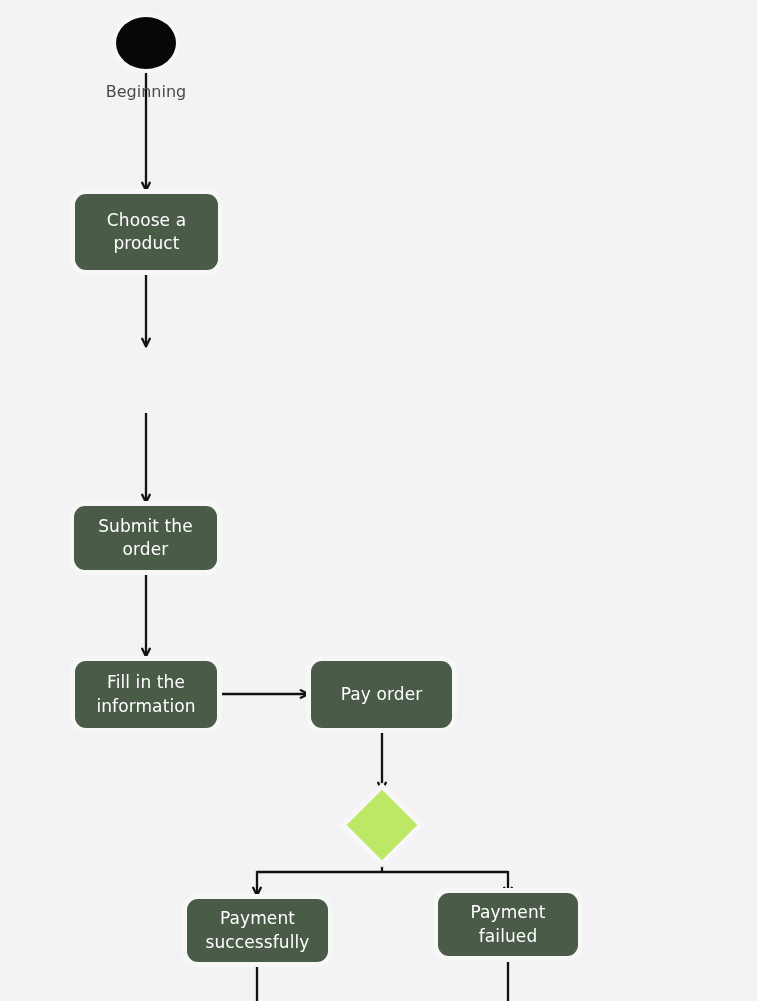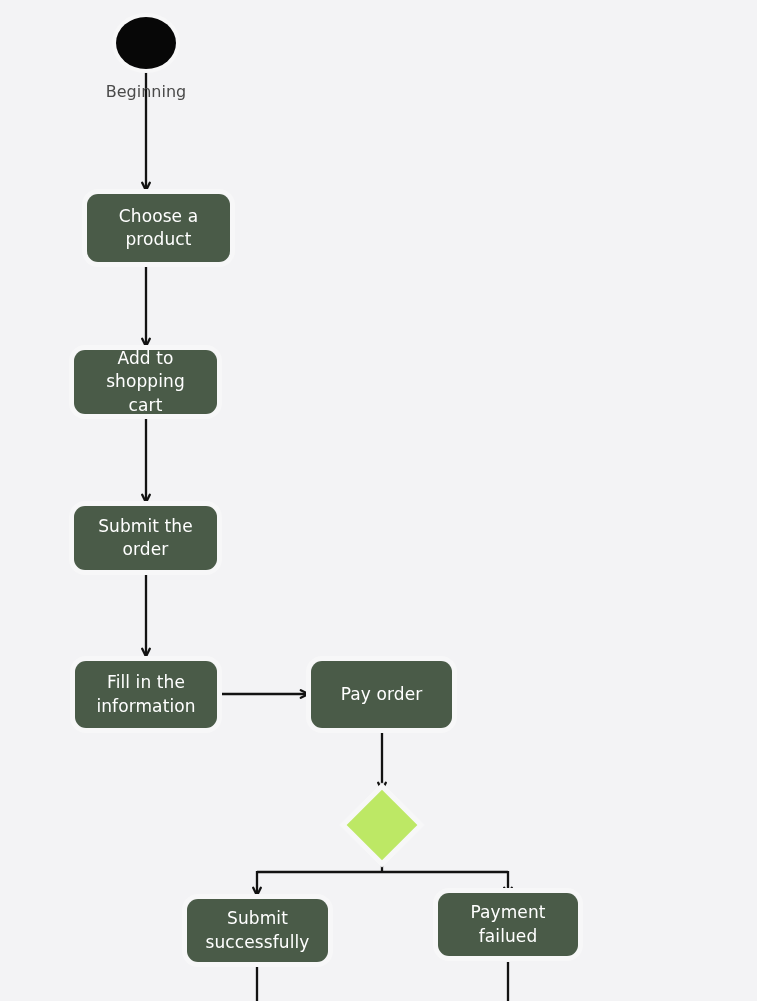--- a/index.html
+++ b/index.html
@@ -100,48 +100,44 @@
     <line x1="257" y1="871" x2="257" y2="895" stroke="#121212" stroke-width="2.3" marker-end="url(#arrow)"></line>
     <line x1="508" y1="871" x2="508" y2="895" stroke="#121212" stroke-width="2.3" marker-end="url(#arrow)"></line>
 
     <line x1="257" y1="962" x2="257" y2="1001" stroke="#121212" stroke-width="2.3"></line>
     <line x1="508" y1="962" x2="508" y2="1001" stroke="#121212" stroke-width="2.3"></line>
   </svg>
 
   <div class="node start-node" style="left:116px; top:17px; width:60px; height:52px;"></div>
   <div class="start-caption" style="left:96px; top:82px; width:100px;">Beginning</div>
 
-  <div class="node action" style="left:87px; top:194px; width:143px; height:68px;">
+  <div class="node action" style="left:75px; top:194px; width:143px; height:76px;">
     <span class="label">Choose a
 product</span>
   </div>
 
-  <div class="node action" style="left:74px; top:350px; width:143px; height:64px;">
-    <span class="label">Add to shopping
-cart</span>
-  </div>
 
   <div class="node action" style="left:75px; top:661px; width:142px; height:67px;">
     <span class="label">Fill in the
 information</span>
   </div>
 
   <div class="node action" style="left:74px; top:506px; width:143px; height:64px;">
     <span class="label">Submit the
 order</span>
   </div>
 
   <div class="node action" style="left:311px; top:661px; width:141px; height:67px;">
     <span class="label">Pay order</span>
   </div>
 
   <div class="node decision" style="left:357px; top:800px; width:50px; height:50px;"></div>
 
   <div class="node action" style="left:187px; top:899px; width:141px; height:63px;">
-    <span class="label">Submit
+    <span class="label">Payment
 successfully</span>
   </div>
 
   <div class="node action" style="left:438px; top:893px; width:140px; height:63px;">
     <span class="label">Payment failued</span>
   </div>
 
 </div>
 
 </body></html>

